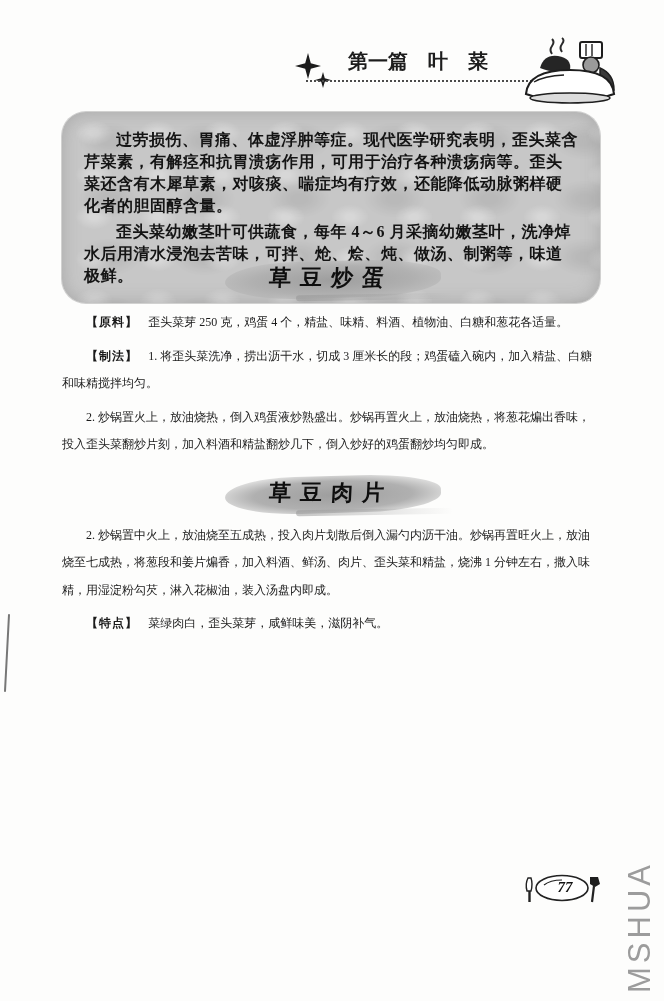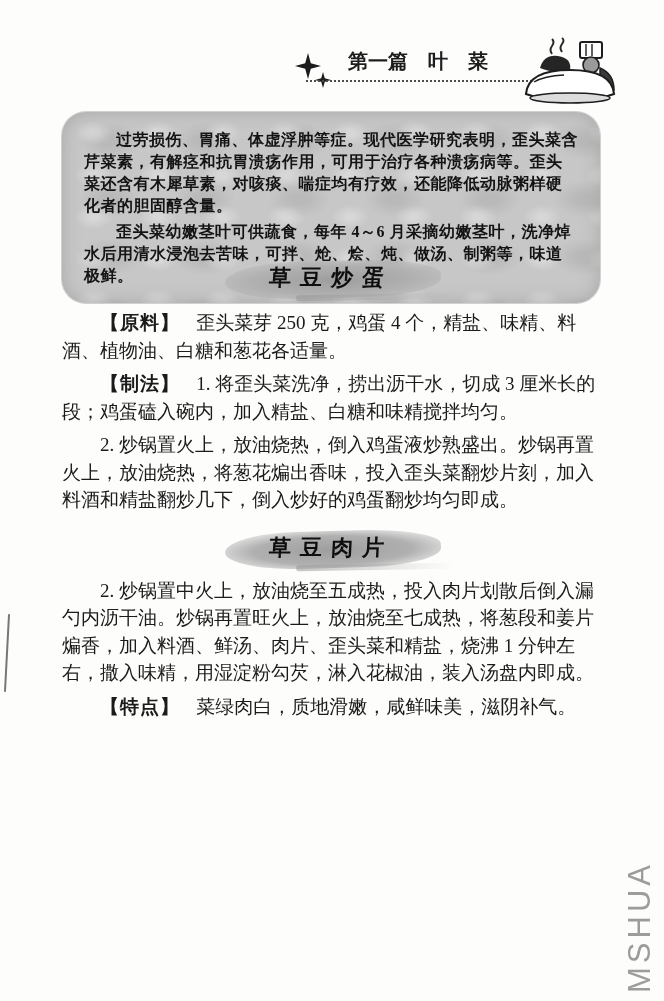--- a/index.html
+++ b/index.html
@@ -56,21 +56,21 @@
     background:linear-gradient(90deg, rgba(150,150,150,.55), rgba(150,150,150,0));
     border-radius:4px;transform:rotate(-1deg);
   }
   .banner-text{
     position:relative;z-index:1;
     font-size:22px;font-weight:bold;letter-spacing:9px;color:#0e0e0e;
     transform:skewX(-3deg);display:inline-block;
   }
   .para{
     margin:6px 0 0;text-indent:2em;
-    font-size:19px;line-height:27.5px;color:#1b1b1b;
+    font-size:12px;line-height:27.5px;color:#1b1b1b;
   }
   .para .label{font-weight:bold;margin-right:.85em;letter-spacing:1px;}
   .para.first{margin-top:8px;}
   .recipe{margin-bottom:14px;}
 
   
   .footer-plate{position:absolute;left:520px;top:872px;width:82px;height:36px;}
   .plate-num{
     position:absolute;left:30px;top:7px;width:30px;text-align:center;
     font-size:15px;font-weight:bold;font-style:italic;color:#111;
@@ -154,24 +154,42 @@
     <div class="recipe">
       <div class="banner-row" style="margin-top:10px;">
         <span class="banner">
           <span class="banner-text">草豆肉片</span>
         </span>
       </div>
       <p class="para">
         <span>2. 炒锅置中火上，放油烧至五成热，投入肉片划散后倒入漏勺内沥干油。炒锅再置旺火上，放油烧至七成热，将葱段和姜片煸香，加入料酒、鲜汤、肉片、歪头菜和精盐，烧沸 1 分钟左右，撒入味精，用湿淀粉勾芡，淋入花椒油，装入汤盘内即成。</span>
       </p>
       <p class="para">
-        <b class="label">【特点】</b><span>菜绿肉白，质地滑嫩，咸鲜味美，滋阴补气。</span>
+        <b class="label">【特点】</b><span>菜绿肉白，歪头菜芽，咸鲜味美，滋阴补气。</span>
       </p>
     </div>
 
   </div>
 
+  <div class="footer-plate">
+    <svg width="82" height="36" viewBox="0 0 82 36">
+
+      <g>
+        <path d="M8,6 q-3,6 -1,13 l4,0 q2,-7 0,-13 z" fill="#fff" stroke="#222" stroke-width="1.4"></path>
+        <line x1="9.5" y1="19" x2="9.5" y2="30" stroke="#222" stroke-width="2.4"></line>
+      </g>
+
+      <ellipse cx="42" cy="16" rx="26" ry="12.5" fill="#fff" stroke="#222" stroke-width="1.6"></ellipse>
+      <path d="M24,13 q6,-5 18,-5" fill="none" stroke="#222" stroke-width="1.2"></path>
+
+      <g>
+        <path d="M70,5 l8,0 2,7 -5,3 -5,-3 z" fill="#1e1e1e"></path>
+        <line x1="74" y1="14" x2="72" y2="30" stroke="#222" stroke-width="2.2"></line>
+      </g>
+    </svg>
+    <div class="plate-num">77</div>
+  </div>
 
   <div class="watermark">MSHUA</div>
 
   <div class="edge-mark"></div>
 
 </div>
 
 </body></html>

